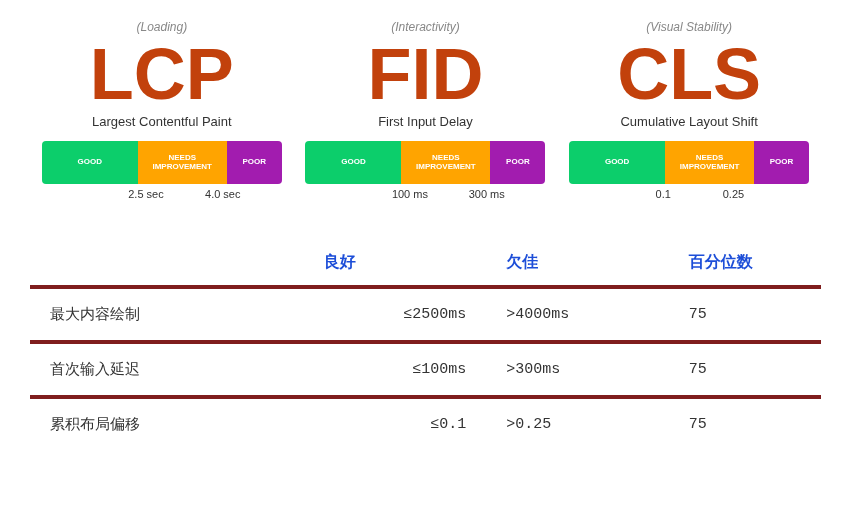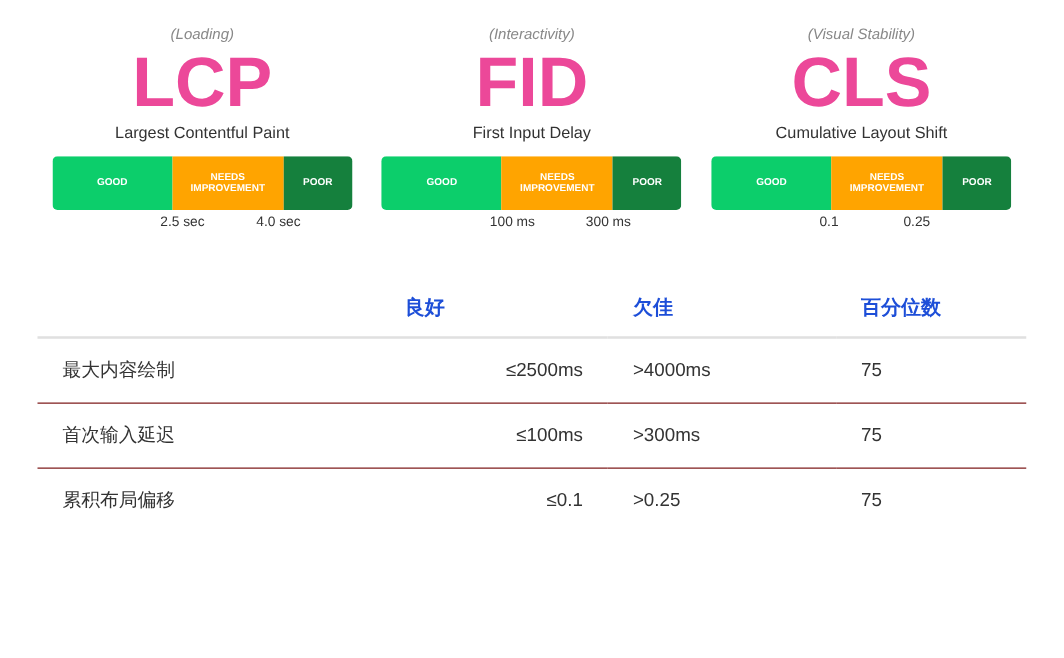--- a/index.html
+++ b/index.html
@@ -32,23 +32,23 @@
     }
 
     .metric-category {
       font-size: 12px;
       color: #888;
       font-style: italic;
       margin-bottom: 4px;
     }
 
     .metric-acronym {
-      font-size: 56px;
+      font-size: 72px;
       font-weight: 900;
-      color: #ec4899;
+      color: #c2410c;
       line-height: 1;
       margin-bottom: 4px;
     }
 
     .metric-fullname {
       font-size: 13px;
       color: #333;
       margin-bottom: 12px;
       text-align: center;
     }
@@ -89,21 +89,21 @@
       justify-content: center;
       font-size: 8px;
       font-weight: 700;
       color: white;
       text-align: center;
       padding: 2px;
       line-height: 1.1;
     }
 
     .bar-poor {
-      background: #15803d;
+      background: #a21caf;
       display: flex;
       align-items: center;
       justify-content: center;
       font-size: 8px;
       font-weight: 700;
       color: white;
       text-align: center;
       padding: 12px;
       line-height: 1.1;
     }
@@ -134,21 +134,22 @@
       font-weight: 700;
       color: #1d4ed8;
       padding: 8px 20px 12px 20px;
       text-align: left;
     }
 
     .table-section td {
       font-size: 15px;
       color: #333;
       padding: 16px 20px;
-      border-top: 1px solid #7f1d1d;
+      border-top: 4px solid #7f1d1d;
+      font-family: Liberation Mono, monospace;
     }
 
     .table-section tr:last-child td {
       
     }
 
     .col-metric { width: 180px; font-weight: 500; }
     .col-good { width: 120px; text-align: right; }
     .col-needs { width: 120px; }
     .col-percentile { width: 100px; }

